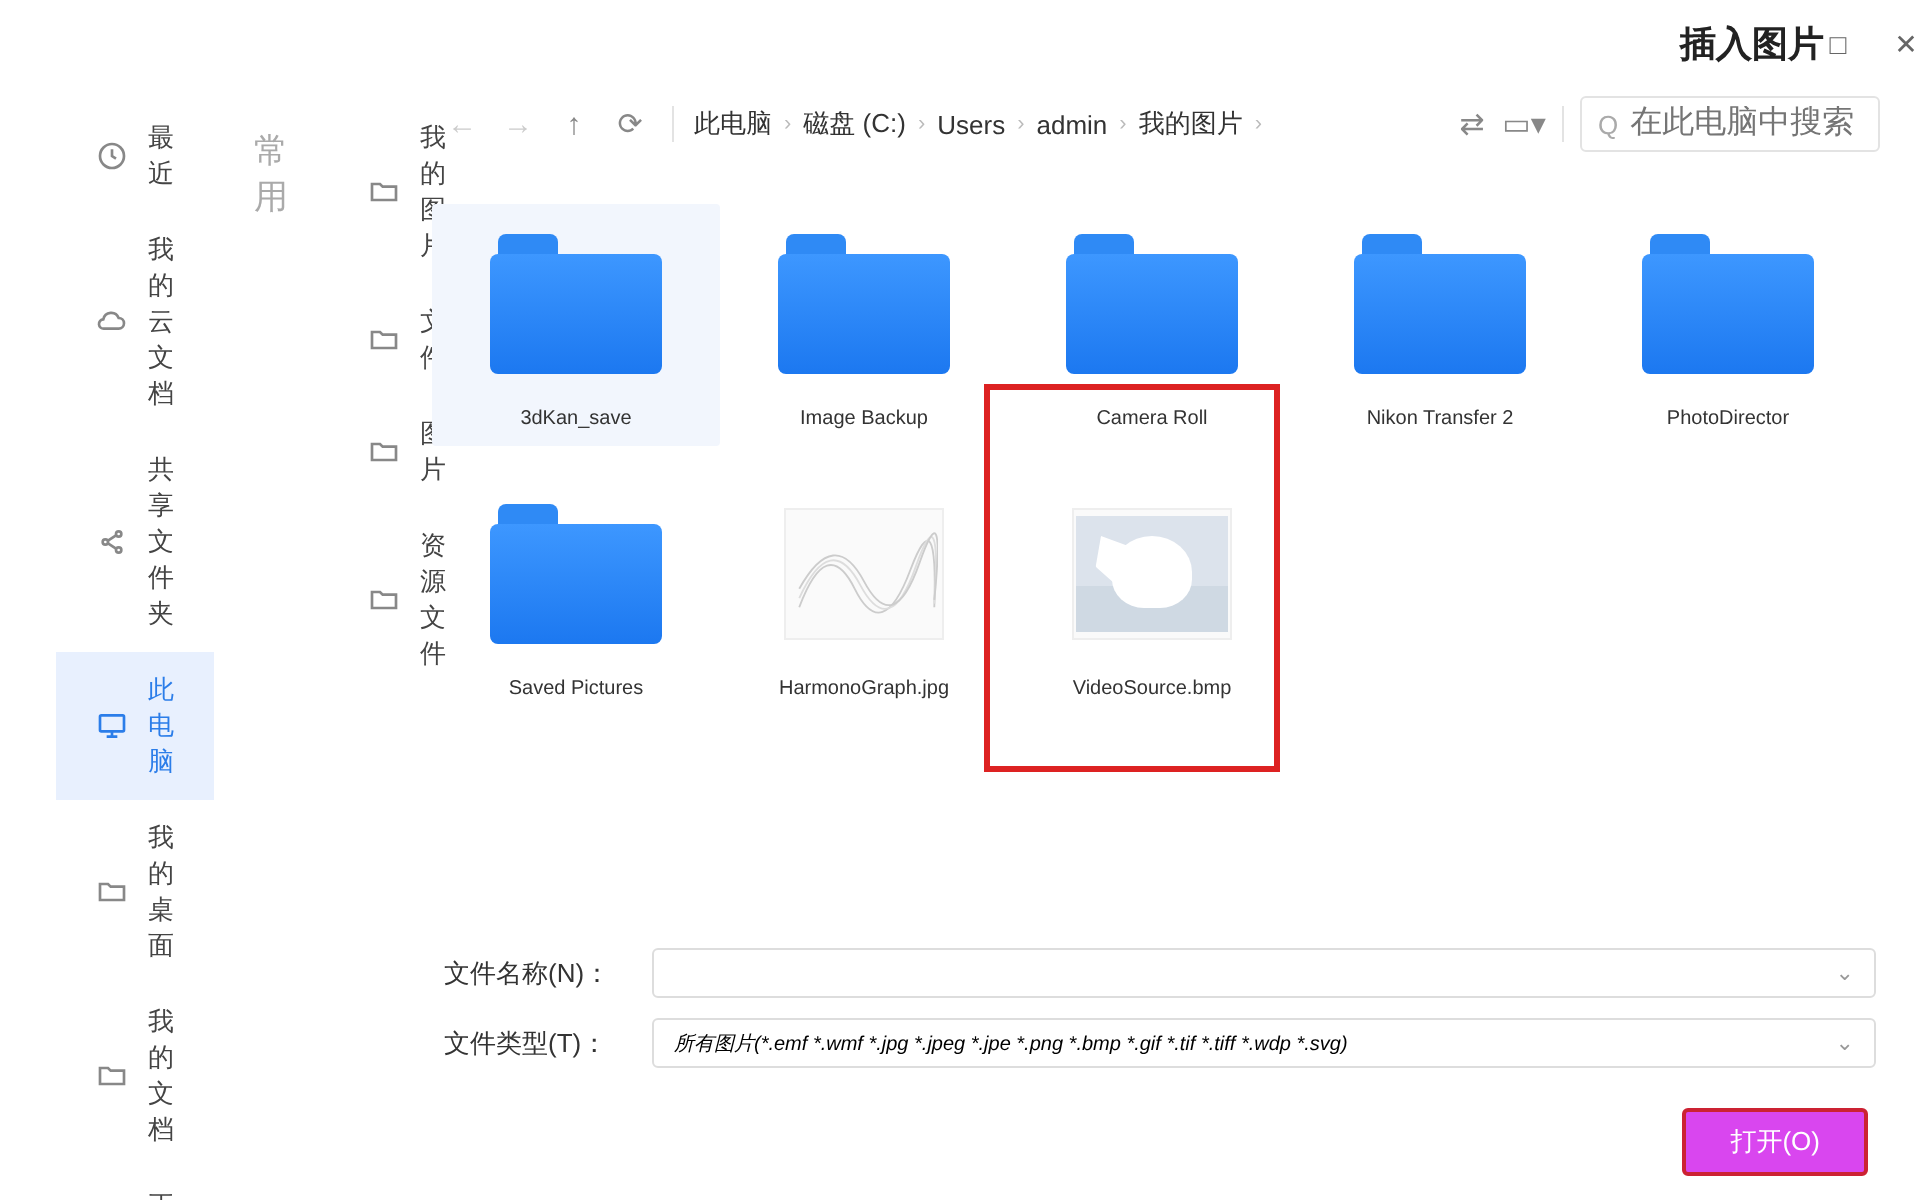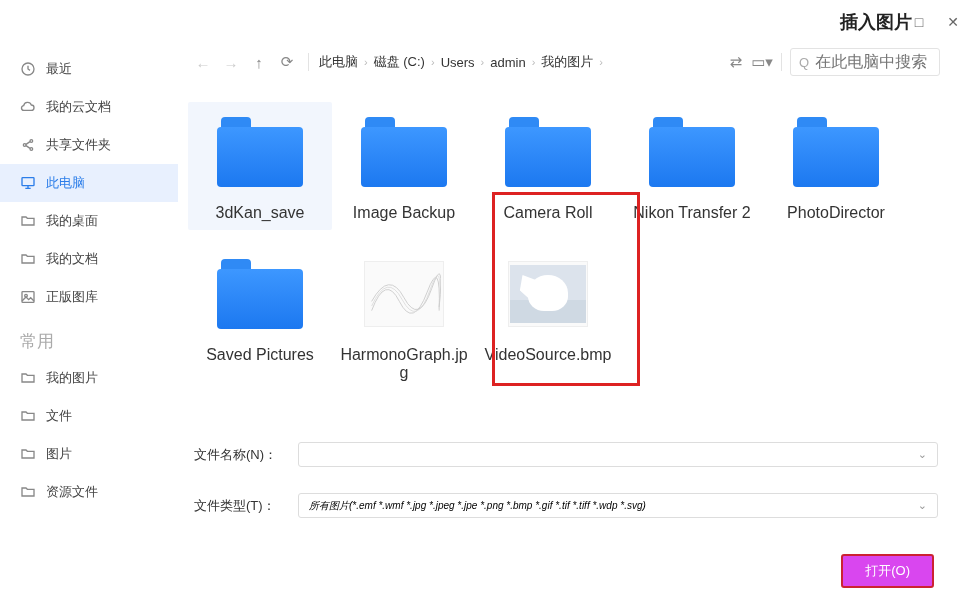--- a/index.html
+++ b/index.html
@@ -3,21 +3,21 @@
   <meta charset="utf-8">
   <style>
     * { margin: 0; padding: 0; box-sizing: border-box; }
     body { font-family: "Microsoft YaHei", -apple-system, sans-serif; font-size: 13px; color: #333; background: #fff; width: 960px; height: 600px; overflow: hidden; }
     .window { display: flex; flex-direction: column; height: 100%; }
     .titlebar { display: flex; align-items: center; justify-content: flex-end; padding: 10px 0 8px 20px; }
     .title { font-size: 18px; font-weight: 600; color: #222; }
     .win-ctrls { display: flex; gap: 20px; }
     .win-ctrls span { cursor: pointer; color: #666; font-size: 14px; width: 14px; text-align:center; display:inline-block;}
     .content { display: flex; flex: 1; overflow: hidden; }
-    .sidebar { width: 178px; display: flex; flex-direction: column; padding: 8px 0; }
+    .sidebar { width: 178px; display: flex; flex-direction: row; padding: 8px 0; margin-left: 28px; }
     .side-item { display: flex; align-items: center; gap: 10px; padding: 10px 20px; color: #444; cursor: pointer; font-size: 13px; }
     .side-item.active { background: #e8f0fe; color: #2b7de9; }
     .side-item .icon { width: 16px; height: 16px; display: flex; align-items: center; justify-content: center; color: #888; }
     .side-item.active .icon { color: #2b7de9; }
     .side-section-label { padding: 14px 20px 6px; font-size: 17px; color: #aaa; }
     .main { flex: 1; display: flex; flex-direction: column; padding: 0 16px 12px 10px; overflow:hidden; }
     .toolbar { display: flex; align-items: center; gap: 6px; padding: 6px 4px 10px 4px; border-bottom: none; }
     .nav-btn { width: 22px; height: 22px; display: flex; align-items: center; justify-content: center; color: #888; cursor: pointer; font-size: 15px; }
     .nav-btn.disabled { color: #ccc; }
     .divider-v { width: 1px; height: 18px; background: #e3e3e3; margin: 0 4px; }
@@ -33,22 +33,22 @@
     .item.selected { background: #f2f6fd; }
     .thumb { width: 90px; height: 84px; display: flex; align-items: center; justify-content: center; position: relative; }
     .folder { width: 86px; height: 70px; position: relative; }
     .folder::before { content: ""; position: absolute; top: 0; left: 4px; width: 30px; height: 14px; background: #2f8af5; border-radius: 4px 4px 0 0; }
     .folder::after { content: ""; position: absolute; top: 10px; left: 0; right: 0; bottom: 0; background: linear-gradient(180deg,#3d97ff,#1c78f0); border-radius: 4px; }
     .imgfile { width: 80px; height: 66px; background: #fafafa; border: 1px solid #eee; display:flex; align-items:center; justify-content:center; overflow:hidden; }
     .swan { width:76px; height:58px; background:linear-gradient(180deg,#dce3ec 60%,#cfd9e3 60%); position:relative; }
     .swan::before { content:""; position:absolute; left:18px; top:10px; width:40px; height:36px; background:#fff; border-radius:50% 50% 40% 40%; }
     .swan::after { content:""; position:absolute; left:10px; top:8px; width:20px; height:30px; background:#fff; transform:rotate(-30deg); clip-path:polygon(0 40%,50% 0,100% 40%,70% 100%,30% 100%); }
     .wavefile svg { width: 74px; height: 62px; }
-    .item-label { font-size: 16px; color: #333; text-align: center; max-width: 130px; word-break: break-all; }
-    .footer-form { padding: 8px 6px 0; display: flex; flex-direction: column; gap: 26px; }
+    .item-label { font-size: 10px; color: #333; text-align: center; max-width: 130px; word-break: break-all; }
+    .footer-form { padding: 8px 6px 0; display: flex; flex-direction: column; gap: 10px; }
     .form-row { display: flex; align-items: center; gap: 14px; }
     .form-row label { font-size: 13px; color: #333; white-space: nowrap; width:90px; }
     .combo { flex: 1; border: 1px solid #ddd; border-radius: 3px; display: flex; align-items: center; padding: 5px 10px; background: #fff; position: relative; }
     .combo input { border: none; outline: none; flex: 1; font-size: 10px; font-style: italic; }
     .combo .chev { color: #999; font-size: 11px; }
     .actions { display: flex; justify-content: flex-end; padding: 10px 4px 0; }
     .open-btn { background:#d946ef; color:#fff; border:none; padding:6px 22px; border-radius:3px; font-size:13px; cursor:pointer; position:relative; border:2px solid #c23; }
     .red-box { position:absolute; border:3px solid #d22; pointer-events:none; }
     .red-box.big { top:192px; left:492px; width:148px; height:194px; }
   </style>

